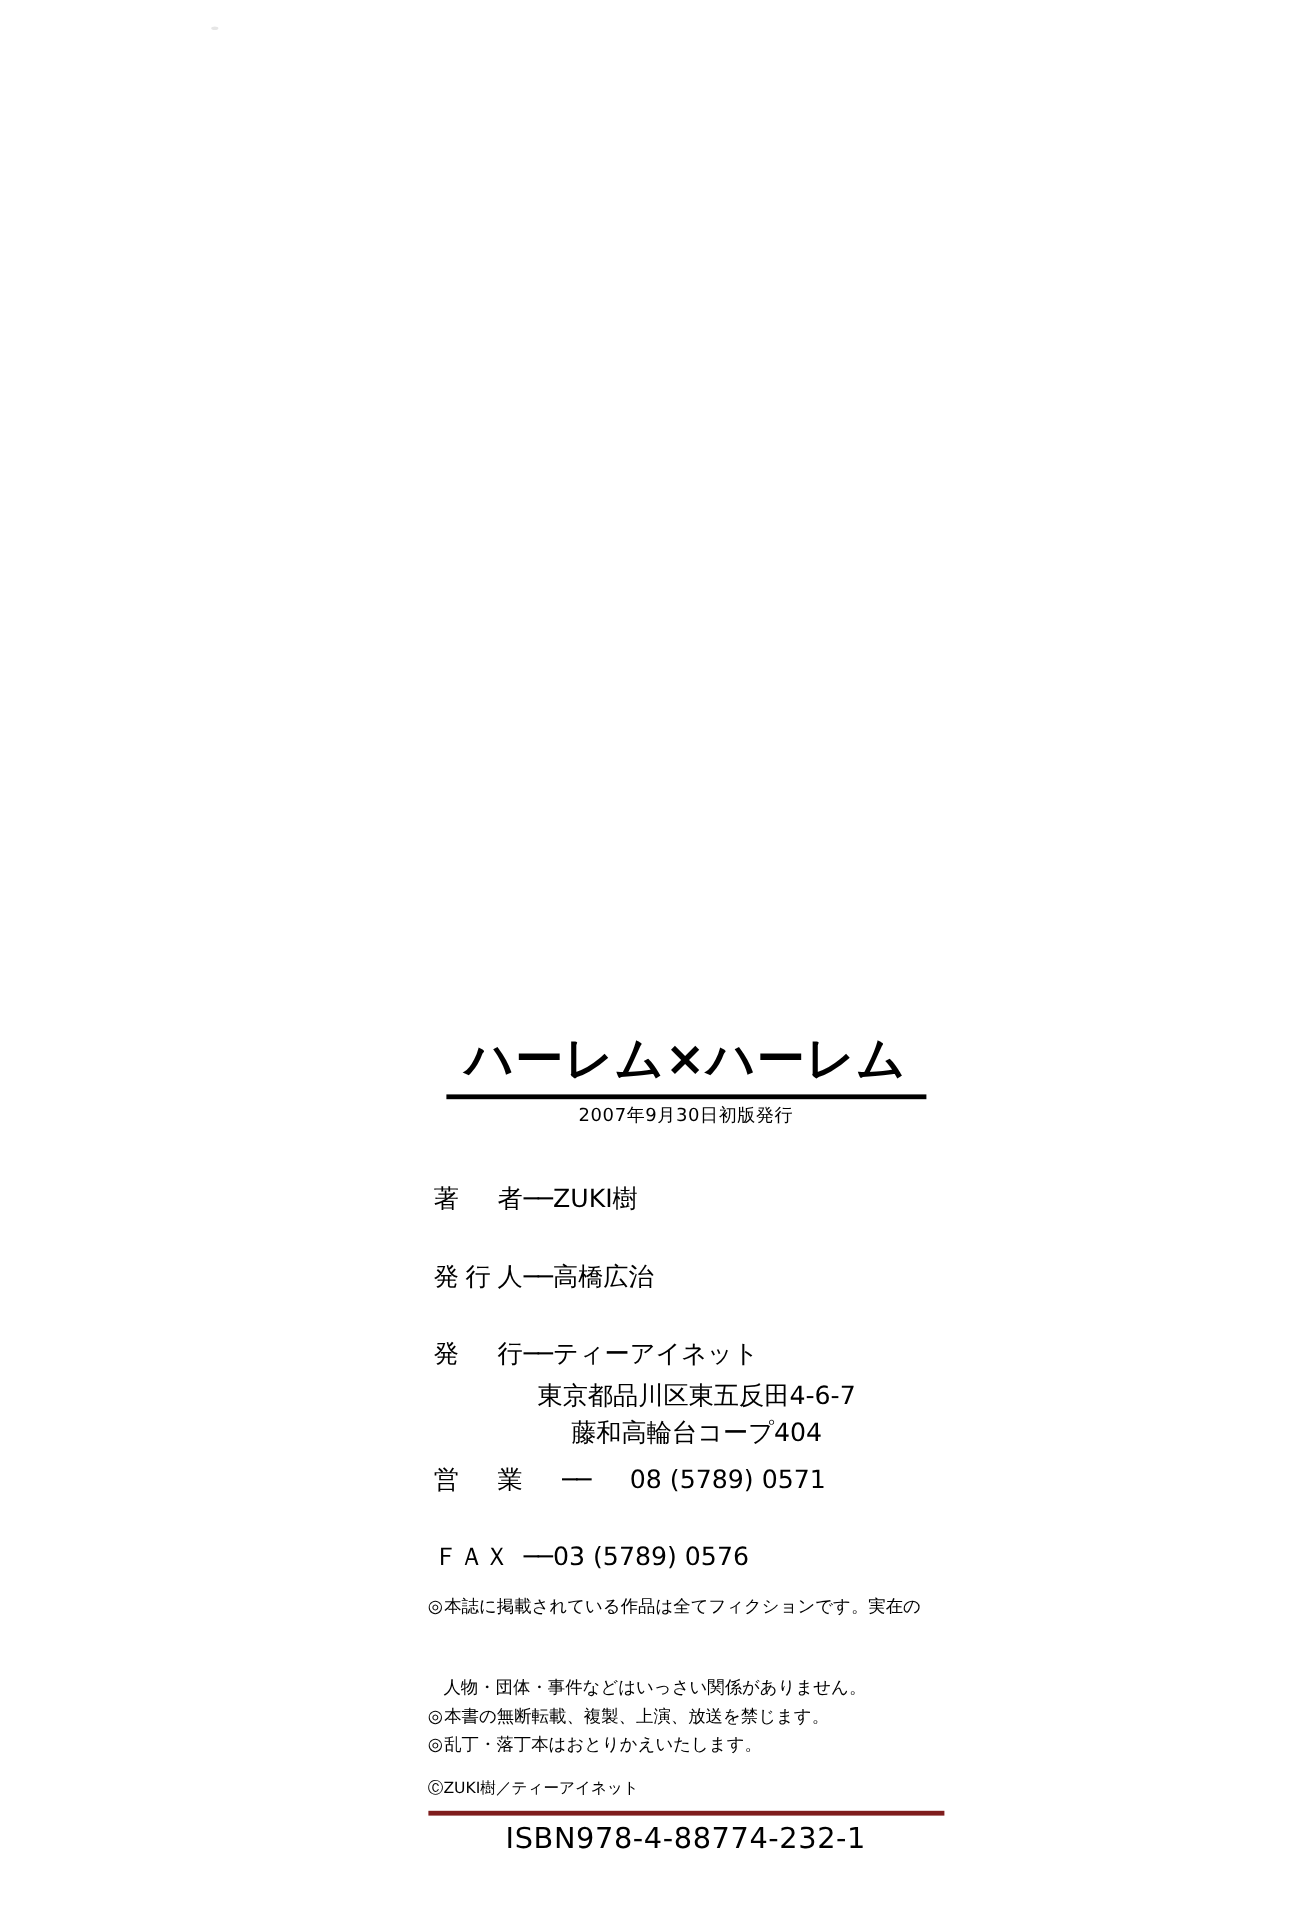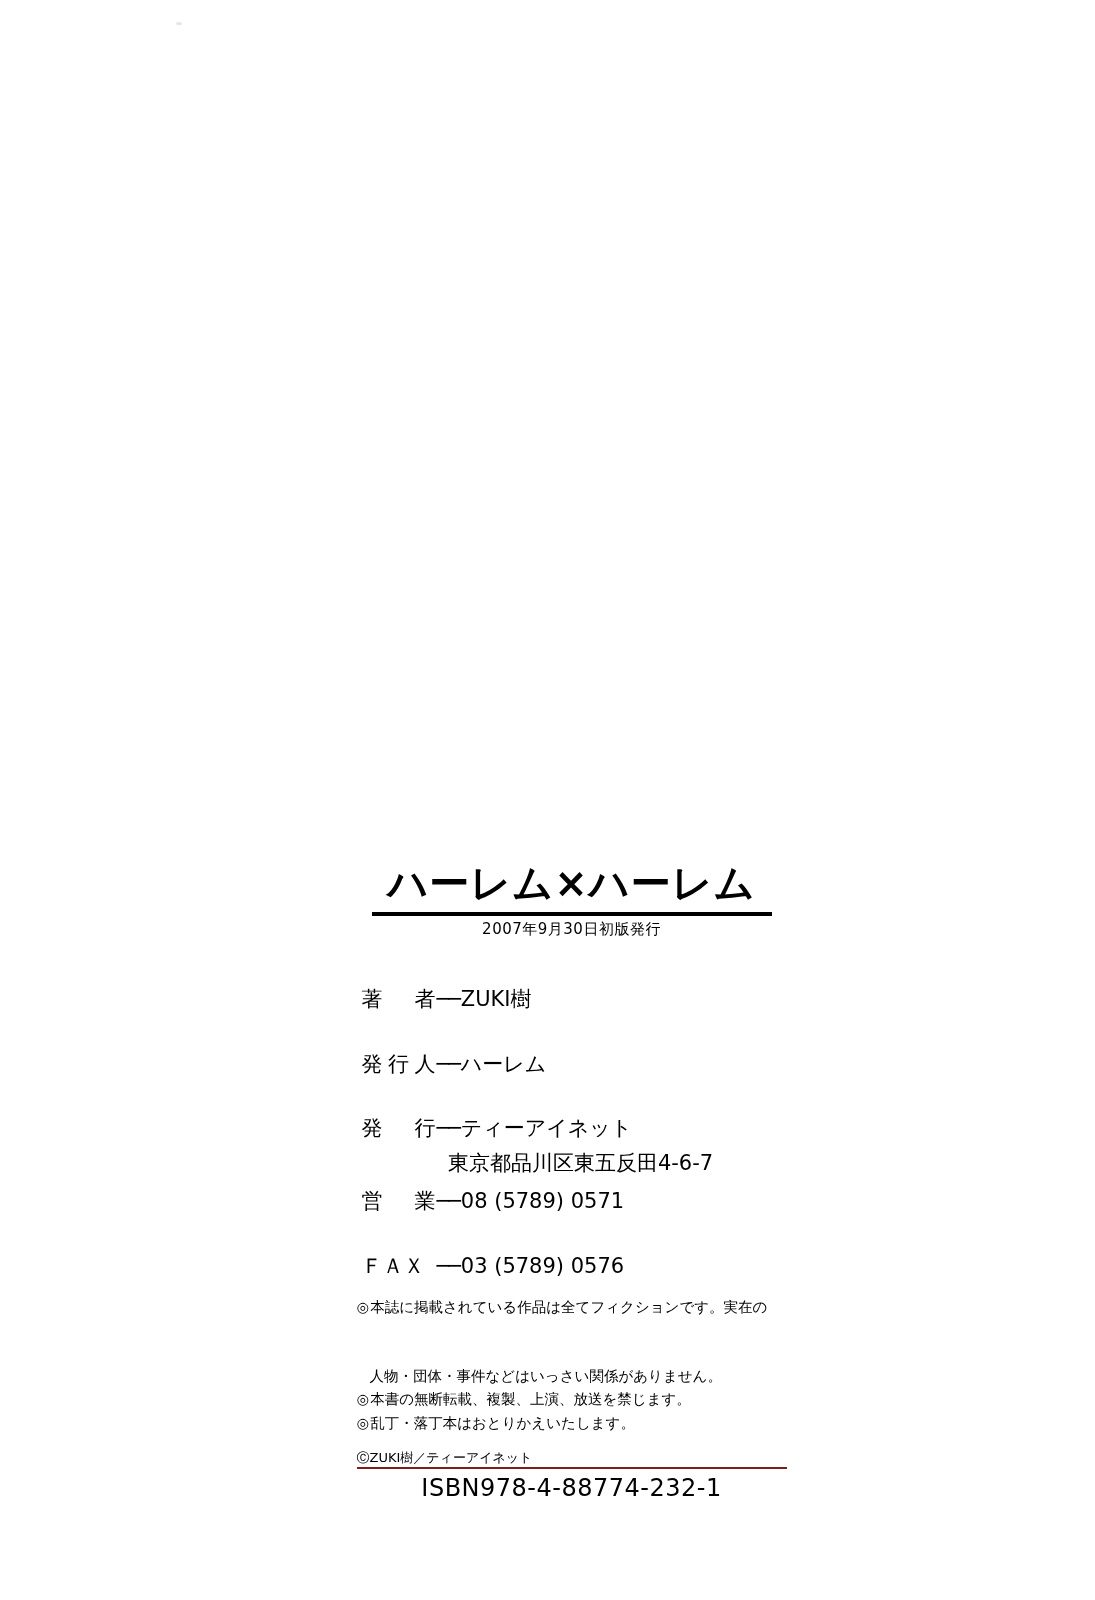--- a/index.html
+++ b/index.html
@@ -128,23 +128,23 @@
 
   .copyright-line {
     width: 430px;
     margin: 14px auto 0 auto;
     font-size: 13px;
     white-space: nowrap;
   }
 
   .isbn-block {
     width: 430px;
-    margin: 0 auto 0 auto;
+    margin: 10px auto 0 auto;
     text-align: center;
-    border-top: 2px solid #7f1d1d;
+    border-top: 4px solid #7f1d1d;
     padding-top: 5px;
   }
   .isbn {
     font-size: 24px;
     letter-spacing: 0.5px;
     font-weight: 500;
     white-space: nowrap;
   }
 </style>
 </head>
@@ -166,32 +166,33 @@
 
       <div class="imprint-row">
         <span class="imprint-label">著　者</span>
         <span class="dash">──</span>
         <span>ZUKI樹</span>
       </div>
 
       <div class="imprint-row">
         <span class="imprint-label">発行人</span>
         <span class="dash">──</span>
-        <span>ハーレム</span>
+        <span>高橋広治</span>
       </div>
 
       <div class="imprint-row">
         <span class="imprint-label">発　行</span>
         <span class="dash">──</span>
         <span>ティーアイネット</span>
       </div>
 
       <div class="centered-line">東京都品川区東五反田4-6-7</div>
-
-      <div class="imprint-row" style="margin-top:6px;">
+      <div class="centered-line">藤和高輪台コープ404</div>
+
+      <div class="imprint-row" style="margin-top:6px;gap:32px;">
         <span class="imprint-label">営　業</span>
         <span class="dash">──</span>
         <span>08 (5789) 0571</span>
       </div>
 
       <div class="imprint-row">
         <span class="imprint-label wide">ＦＡＸ</span>
         <span class="dash">──</span>
         <span>03 (5789) 0576</span>
       </div>

